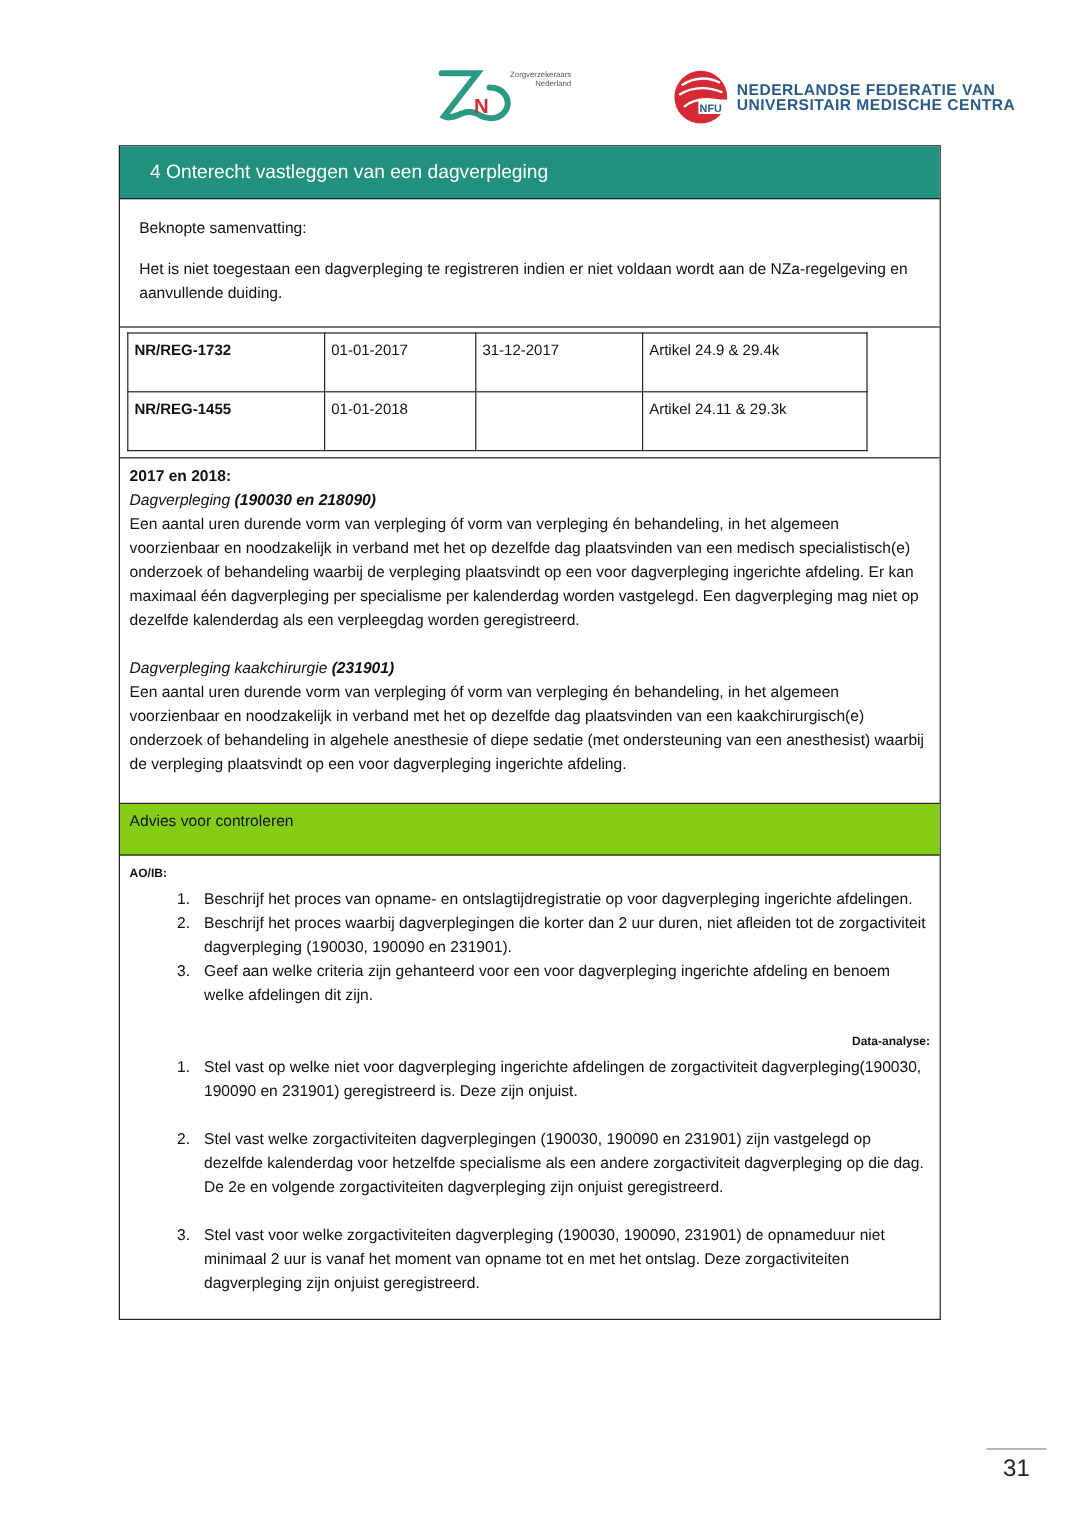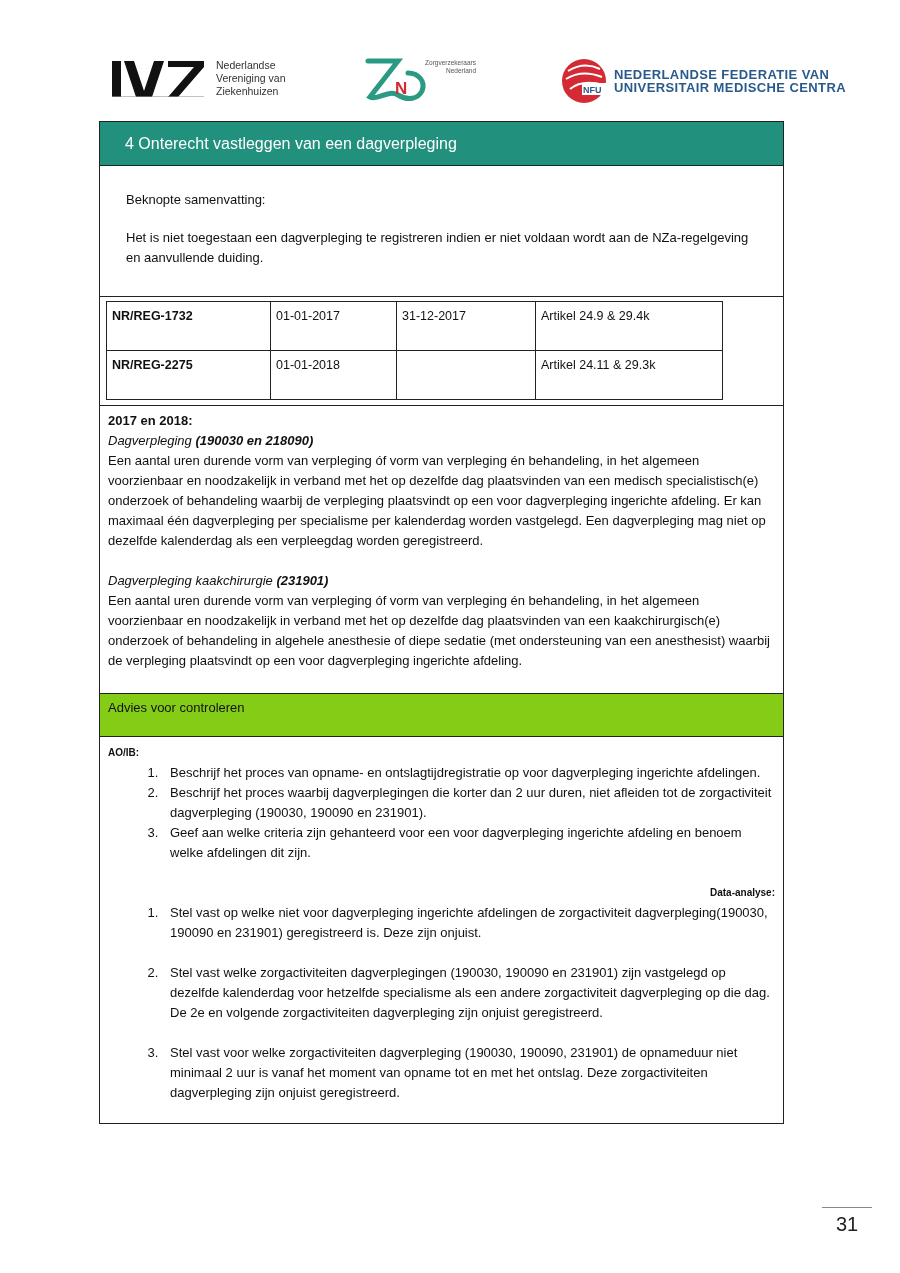--- a/index.html
+++ b/index.html
@@ -19,21 +19,21 @@
   .nfu { left: 560px; top: 2px; }
   .nfu-mark { width: 48px; height: 48px; }
   .nfu-text { font-size: 13px; line-height: 13px; color: #2a5a8c; margin-left: 6px; letter-spacing: 0.4px; font-weight: bold; }
 
   
   .doc { position: absolute; left: 99px; top: 121px; width: 685px; border: 1.5px solid #222; box-sizing: border-box; font-size: 13px; line-height: 20px; }
   .section { border-bottom: 1px solid #222; }
   .section:last-child { border-bottom: none; }
   .title-bar { background: #21907c; color: #fff; height: 43px; display: flex; align-items: center; padding-left: 25px; font-size: 16px; }
   .summary { padding: 6px 8px 10px 8px; }
-  .summary p { margin: 18px; }
+  .summary p { margin: 8px; }
   .summary .label { margin-bottom: 14px; }
   .reg-wrap { padding: 4px 44px 5px 6px; }
   table.reg { border-collapse: collapse; width: 617px; font-size: 12.5px; }
   table.reg td { border: 1.5px solid #222; height: 40px; vertical-align: top; padding: 4px 5px; }
   table.reg td.code { font-weight: bold; width: 153px; }
   table.reg td.date1 { width: 115px; }
   table.reg td.date2 { width: 128px; }
   .defs { padding: 5px 8px 22px 8px; }
   .defs .year { font-weight: bold; }
   .defs .sub { font-style: italic; }
@@ -50,34 +50,20 @@
   .checks .block.last { margin-bottom: 0; }
   .checks .spaced li:last-child { margin-bottom: 20px; }
 
   .page-rule { position: absolute; left: 822px; top: 1207px; width: 50px; border-top: 1px solid #888; }
   .page-num { position: absolute; left: 822px; top: 1213px; width: 50px; text-align: center; font-size: 20px; color: #222; }
 </style>
 </head>
 <body>
 
 <div class="logos">
-  <div class="logo nvz">
-    <svg class="nvz-mark" viewBox="0 0 92 36">
-      <polygon points="0,0 9,0 9,36 0,36" fill="#111"></polygon>
-      <polygon points="12,0 22,0 34,36 24,36" fill="#111"></polygon>
-      <polygon points="30,36 42,0 52,0 40,36" fill="#111"></polygon>
-      <polygon points="56,0 92,0 92,6 66,36 56,36 82,6 56,6" fill="#111"></polygon>
-      <line x1="0" y1="35.5" x2="92" y2="35.5" stroke="#999" stroke-width="0.6"></line>
-    </svg>
-    <div class="nvz-text">
-      <div>Nederlandse</div>
-      <div>Vereniging van</div>
-      <div>Ziekenhuizen</div>
-    </div>
-  </div>
 
   <div class="logo zn">
     <svg class="zn-mark" viewBox="0 0 64 48">
       <path d="M4,4 L34,4 L6,40 C14,44 24,32 34,38 C44,44 54,42 58,34 C62,24 54,16 44,16" fill="none" stroke="#2a9a84" stroke-width="5" stroke-linecap="round"></path>
       <text x="31" y="37" font-family="Liberation Sans, sans-serif" font-weight="bold" font-size="17" fill="#d42a35">N</text>
     </svg>
     <div class="zn-text">
       <div>Zorgverzekeraars</div>
       <div>Nederland</div>
     </div>
@@ -113,21 +99,21 @@
   <div class="section reg-wrap">
     <table class="reg">
       <tbody>
           <tr>
         <td class="code">NR/REG-1732</td>
         <td class="date1">01-01-2017</td>
         <td class="date2">31-12-2017</td>
         <td>Artikel 24.9 &amp; 29.4k</td>
       </tr>
       <tr>
-        <td class="code">NR/REG-2275</td>
+        <td class="code">NR/REG-1455</td>
         <td class="date1">01-01-2018</td>
         <td class="date2"></td>
         <td>Artikel 24.11 &amp; 29.3k</td>
       </tr>
     </tbody>
       </table>
   </div>
 
   <div class="section defs">
     <p class="year">2017 en 2018:</p>

